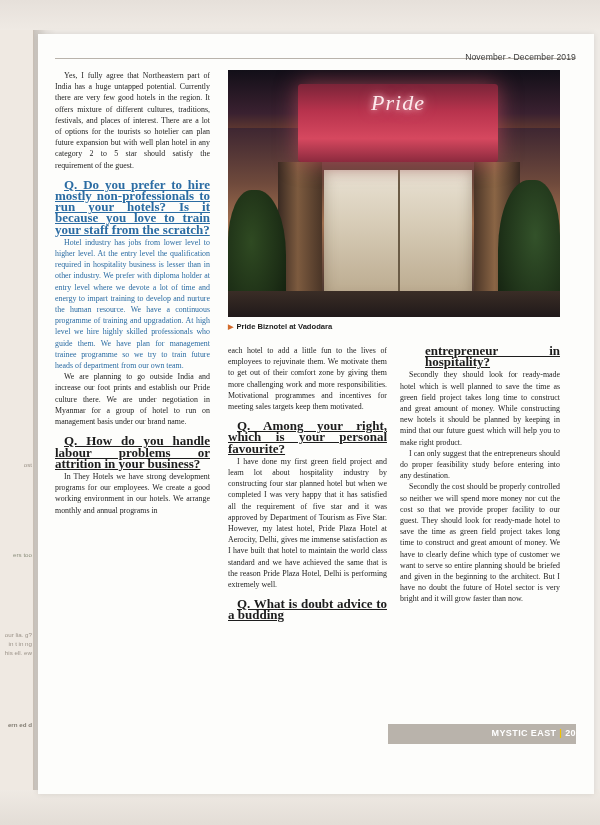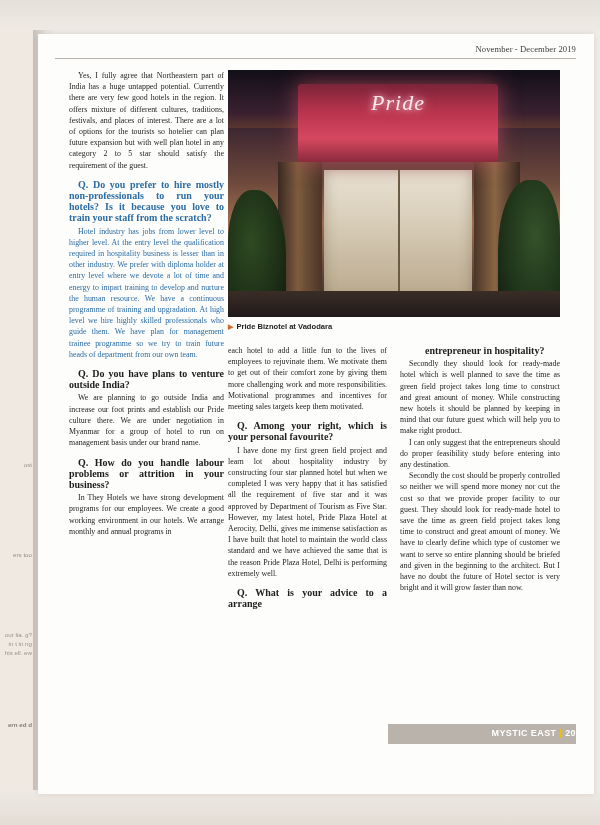--- a/index.html
+++ b/index.html
@@ -80,52 +80,53 @@
 
   
   .header-rule {
     position: absolute;
     left: 55px; top: 58px;
     width: 521px; height: 1px;
     background: #b9b3ab;
   }
   .header-date {
     position: absolute;
-    right: 24px; top: 44px;
+    right: 24px; top: 52px;
     font-size: 8.6px;
     color: #3b3b3b;
     letter-spacing: 0.1px;
-    font-family: Liberation Serif, serif;
+    font-family: Liberation Sans, sans-serif;
   }
 
   
   .col {
     position: absolute;
     top: 70px;
     font-family: "Liberation Serif", serif;
     font-size: 7.9px;
     line-height: 11.2px;
     color: #1d1d1d;
     text-align: justify;
   }
-  .col1 { left: 69px; width: 155px; }
+  .col1 { left: 55px; width: 155px; }
   .col2 { left: 228px; width: 159px; top: 345px; }
   .col3 { left: 400px; width: 160px; top: 345px; }
 
   .col p { margin: 0 0 0 0; text-indent: 9px; }
   .col p.nofirst { text-indent: 0; }
   .col p + p { margin-top: 0; }
 
   .q {
     font-weight: bold;
     text-indent: 0;
     margin-top: 8px !important;
     margin-bottom: 2px !important;
-    font-size: 10px;
+    font-size: 13px;
     line-height: 11.2px;
+    text-decoration: underline;
   }
   .blue { color: #2b6ca3; }
 
   
   .photo {
     position: absolute;
     left: 228px; top: 70px;
     width: 332px; height: 247px;
     background: #f97316;
     overflow: hidden;
@@ -270,31 +271,30 @@
   </div>
 
   <div class="caption">
     <span class="tri">▶</span><span>Pride Biznotel at Vadodara</span>
   </div>
 
   <div class="col col1">
     <p>Yes, I fully agree that Northeastern part of India has a huge untapped potential. Currently there are very few good hotels in the region. It offers mixture of different cultures, traditions, festivals, and places of interest. There are a lot of options for the tourists so hotelier can plan future expansion but with well plan hotel in any category 2 to 5 star should satisfy the requirement of the guest.</p>
     <p class="q blue">Q.  Do you prefer to hire mostly non-professionals to run your hotels? Is it because you love to train your staff from the scratch?</p>
     <p class="blue">Hotel industry has jobs from lower level to higher level. At the entry level the qualification required in hospitality business is lesser than in other industry. We prefer with diploma holder at entry level where we devote a lot of time and energy to impart training to develop and nurture the human resource. We have a continuous programme of training and upgradation. At high level we hire highly skilled professionals who guide them. We have plan for management trainee programme so we try to train future heads of department from our own team.</p>
-    <p class="q">Q.  Do you have plans to venture outside India?</p>
     <p>We are planning to go outside India and increase our foot prints and establish our Pride culture there. We are under negotiation in Myanmar for a group of hotel to run on management basis under our brand name.</p>
     <p class="q">Q.  How do you handle labour problems or attrition in your business?</p>
     <p>In They Hotels we have strong development programs for our employees. We create a good working environment in our hotels. We arrange monthly and annual programs in</p>
   </div>
 
   <div class="col col2">
     <p class="nofirst">each hotel to add a little fun to the lives of employees to rejuvinate them. We motivate them to get out of their comfort zone by giving them more challenging work and more responsibilities. Motivational programmes and incentives for meeting sales targets keep them motivated.</p>
     <p class="q">Q. Among your right, which is your personal favourite?</p>
     <p>I have done my first green field project and learn lot about hospitality industry by constructing four star planned hotel but when we completed I was very happy that it has satisfied all the requirement of five star and it was approved by Department of Tourism as Five Star. However, my latest hotel, Pride Plaza Hotel at Aerocity, Delhi, gives me immense satisfaction as I have built that hotel to maintain the world class standard and we have achieved the same that is the reason Pride Plaza Hotel, Delhi is performing extremely well.</p>
-    <p class="q">Q.  What is your advice to a arrange</p>
+    <p class="q">Q.  What is doubt advice to a budding</p>
   </div>
 
   <div class="col col3">
     <p class="q nofirst" style="margin-top:0 !important;margin-left:25px;">entrepreneur in hospitality?</p>
     <p>Secondly they should look for ready-made hotel which is well planned to save the time as green field project takes long time to construct and great amount of money. While constructing new hotels it should be planned by keeping in mind that our future guest which will help you to make right product.</p>
     <p>I can only suggest that the entrepreneurs should do proper feasibility study before entering into any destination.</p>
     <p>Secondly the cost should be properly controlled so neither we will spend more money nor cut the cost so that we provide proper facility to our guest. They should look for ready-made hotel to save the time as green field project takes long time to construct and great amount of money. We have to clearly define which type of customer we want to serve so entire planning should be briefed and given in the beginning to the architect. But I have no doubt the future of Hotel sector is very bright and it will grow faster than now.</p>
   </div>
 
   <div class="footer-bar"></div>

